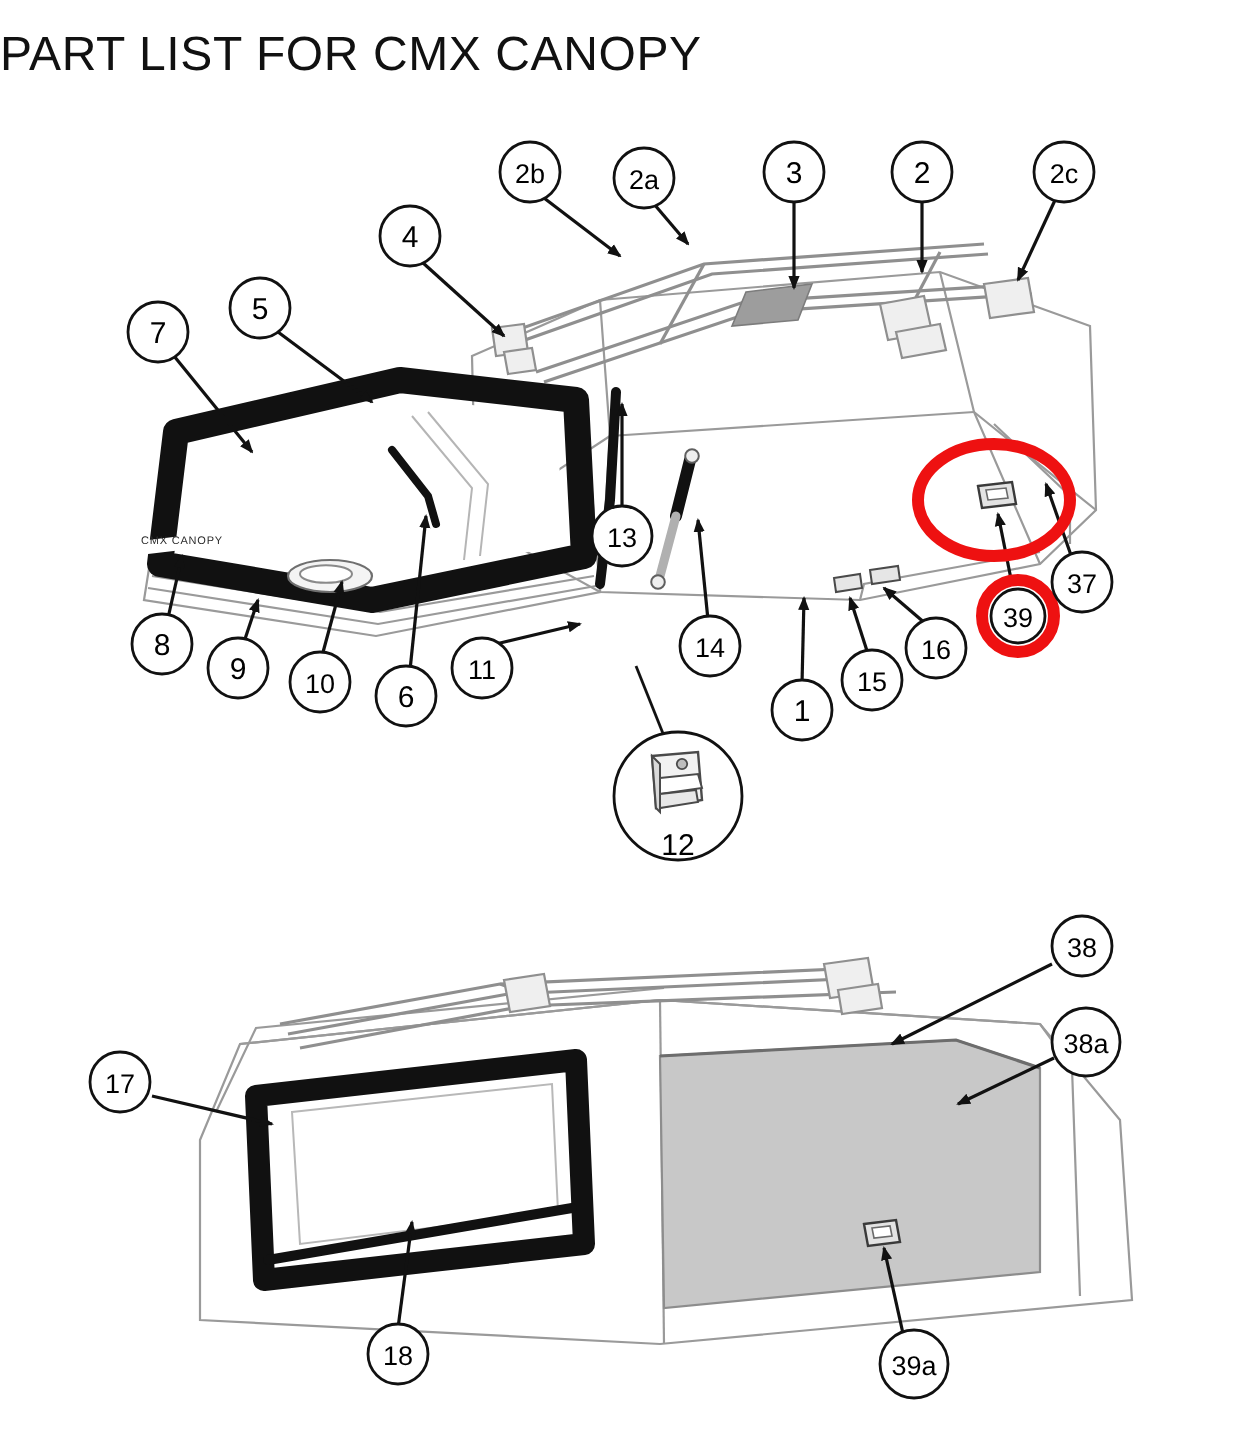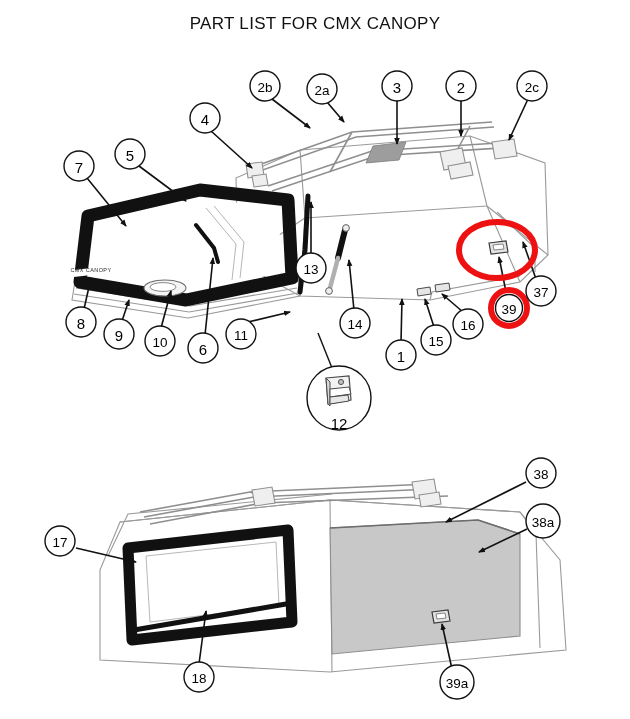--- a/index.html
+++ b/index.html
@@ -19,22 +19,21 @@
     position: relative;
     width: 630px;
     height: 719px;
     background: #ffffff;
   }
   #page-title {
     position: absolute;
     left: 0;
     top: 14px;
     width: 630px;
-    text-align: center;
-    font-size: 17px;
+    font-size: 24px;
     font-weight: 400;
     letter-spacing: 0.3px;
     color: #111111;
     font-family: "Liberation Sans", sans-serif;
   }
   svg.diagram {
     position: absolute;
     left: 0;
     top: 0;
     width: 630px;

